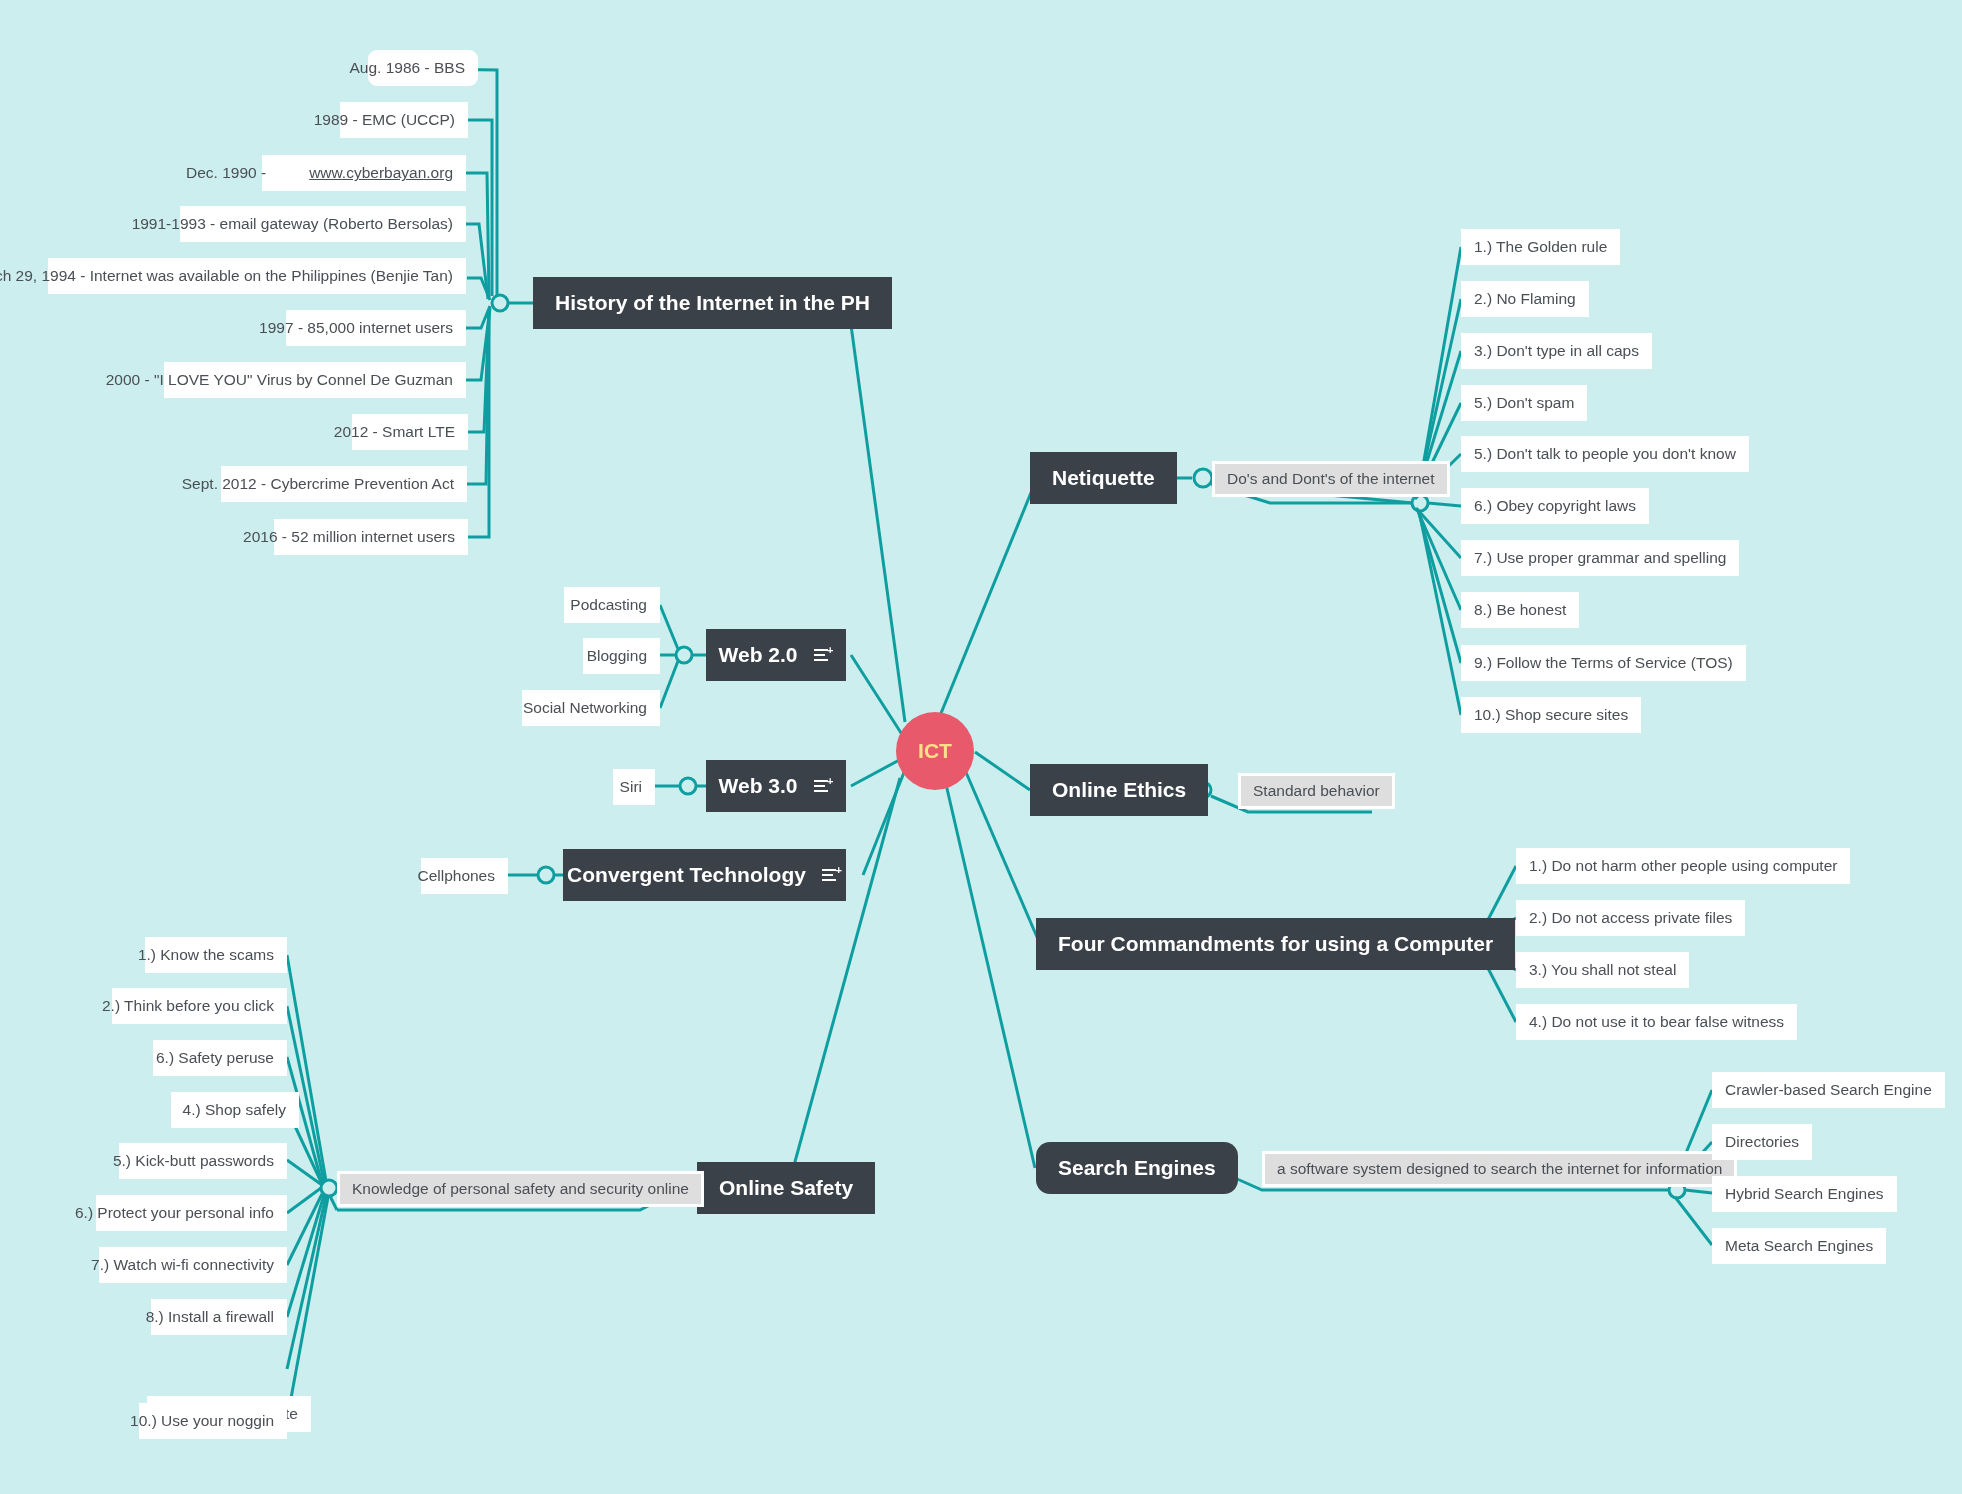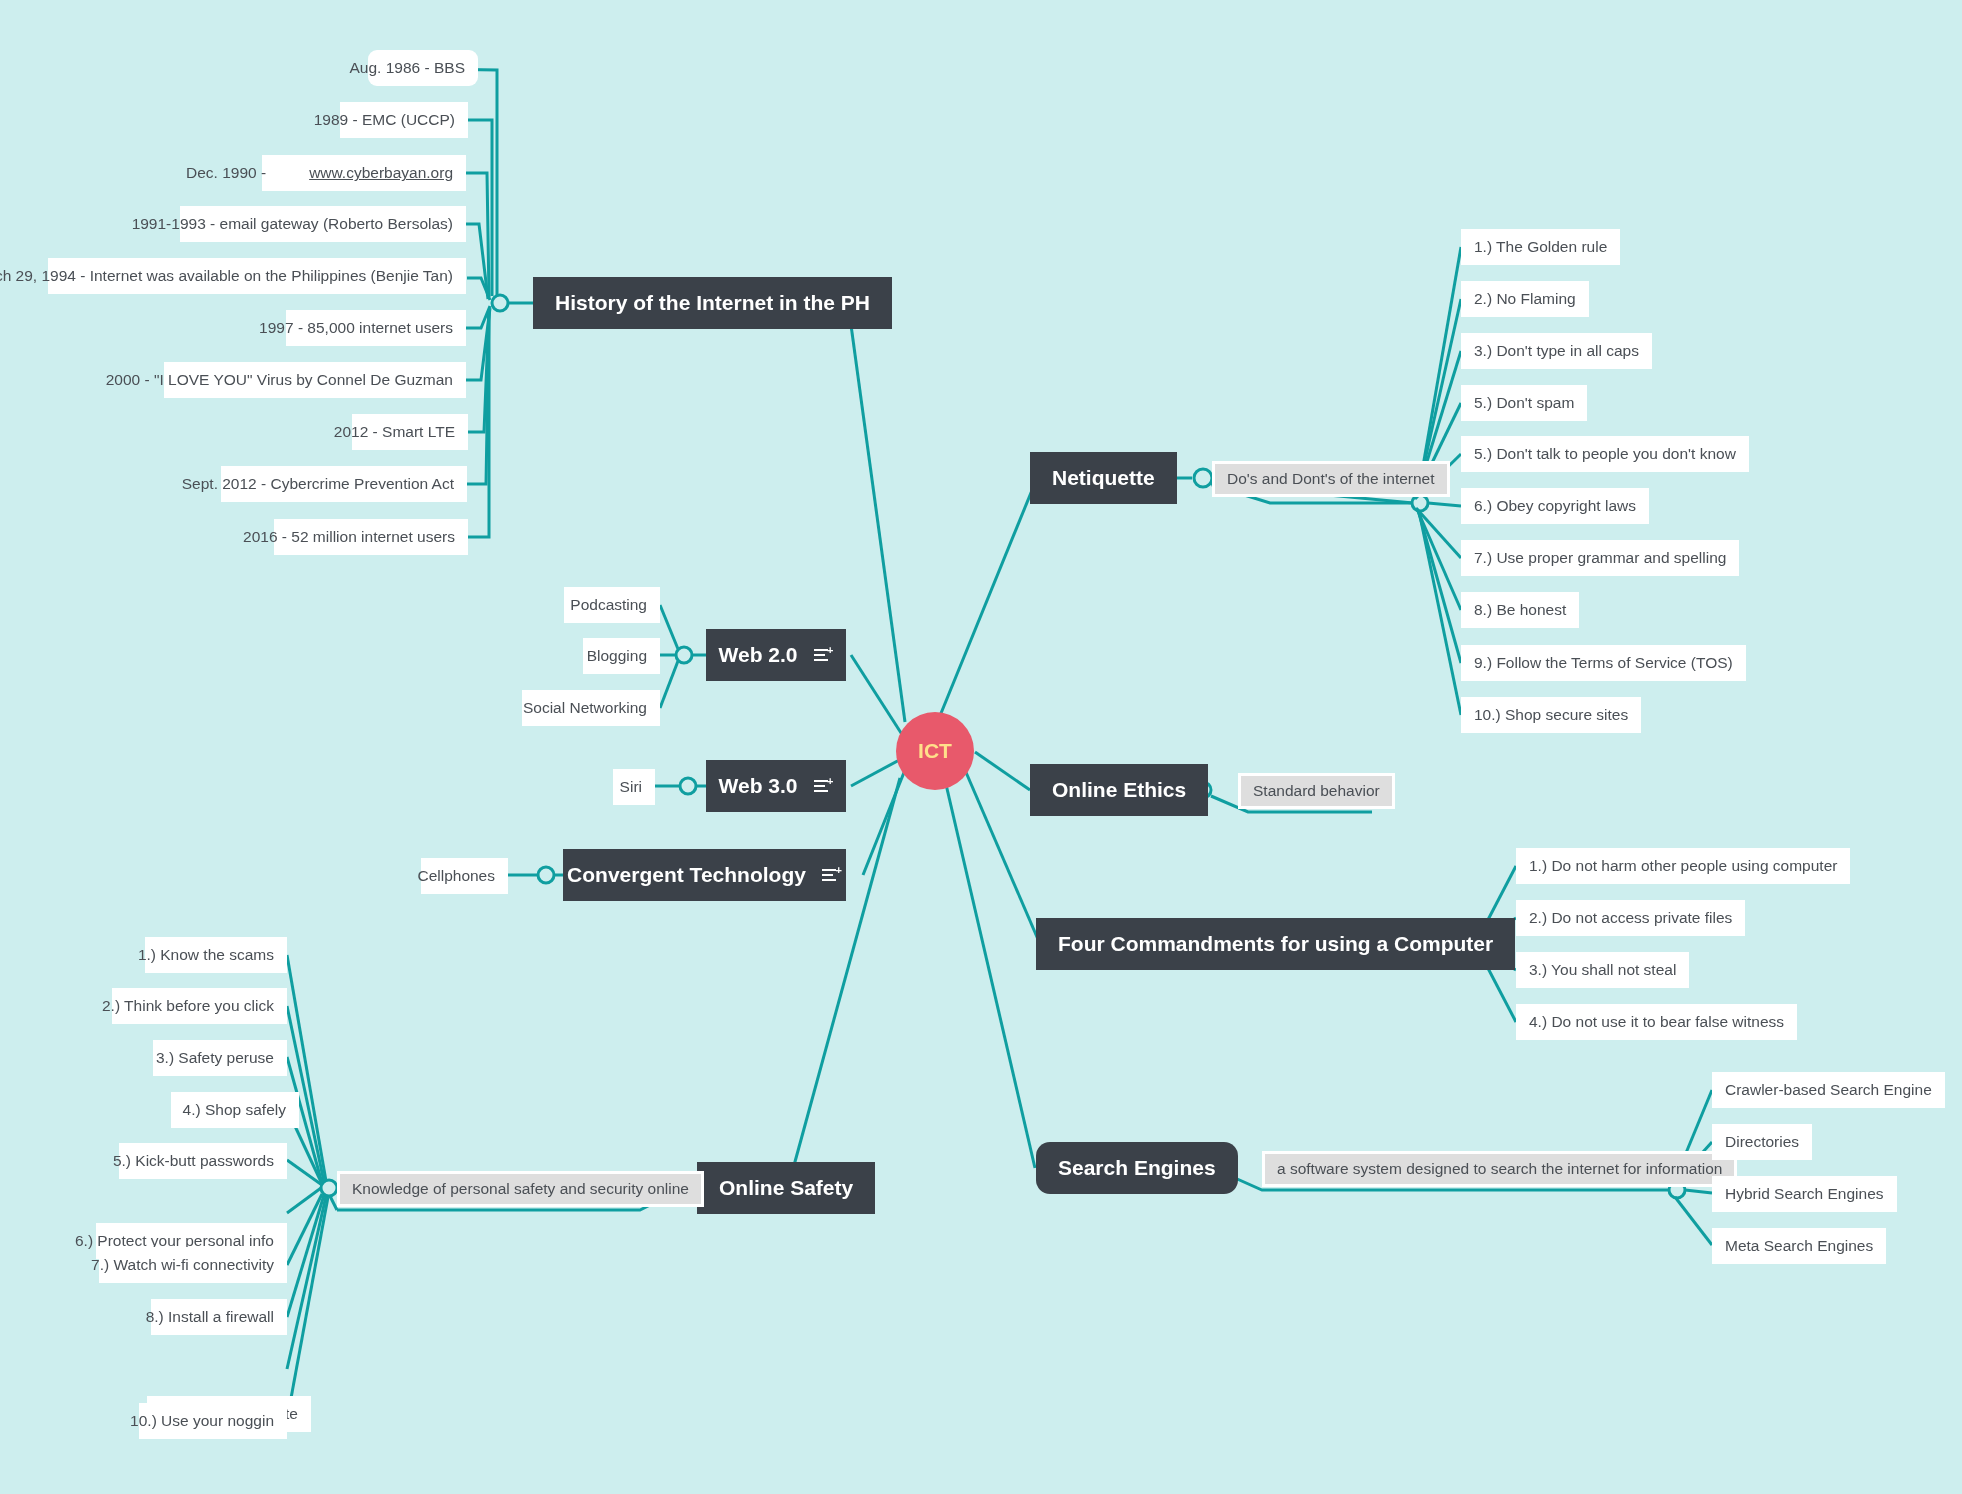--- a/index.html
+++ b/index.html
@@ -336,29 +336,29 @@
   <div class="node note" style="left:337px; top:1171px;">
     <span>Knowledge of personal safety and security online</span>
   </div>
   <div class="node leaf" style="left:145px; top:937px; width:142px;">
     <span>1.) Know the scams</span>
   </div>
   <div class="node leaf" style="left:112px; top:988px; width:175px;">
     <span>2.) Think before you click</span>
   </div>
   <div class="node leaf" style="left:153px; top:1040px; width:134px;">
-    <span>3.) Safety peruse</span>
+    <span>6.) Safety peruse</span>
   </div>
   <div class="node leaf" style="left:171px; top:1092px; width:128px;">
     <span>4.) Shop safely</span>
   </div>
   <div class="node leaf" style="left:119px; top:1143px; width:168px;">
     <span>5.) Kick-butt passwords</span>
   </div>
-  <div class="node leaf" style="left:96px; top:1195px; width:191px;margin-top:28px;">
+  <div class="node leaf" style="left:96px; top:1195px; width:191px;">
     <span>6.) Protect your personal info</span>
   </div>
   <div class="node leaf" style="left:99px; top:1247px; width:188px;">
     <span>7.) Watch wi-fi connectivity</span>
   </div>
   <div class="node leaf" style="left:151px; top:1299px; width:136px;">
     <span>8.) Install a firewall</span>
   </div>
   <div class="node leaf" style="left:147px; top:1351px; width:164px;margin-top:45px;">
     <span>9.) Keep up to date</span>

